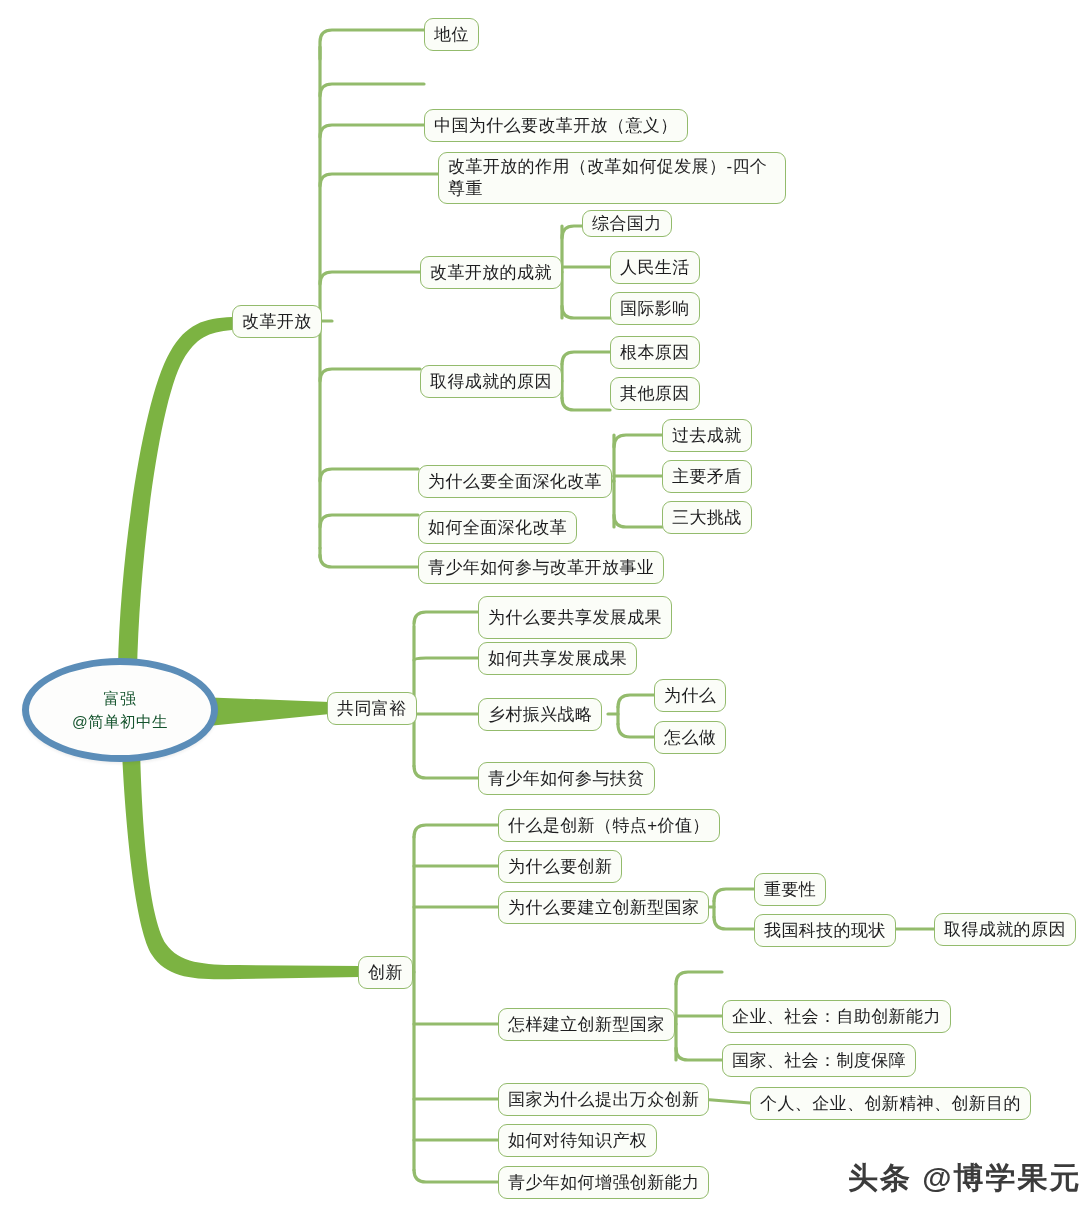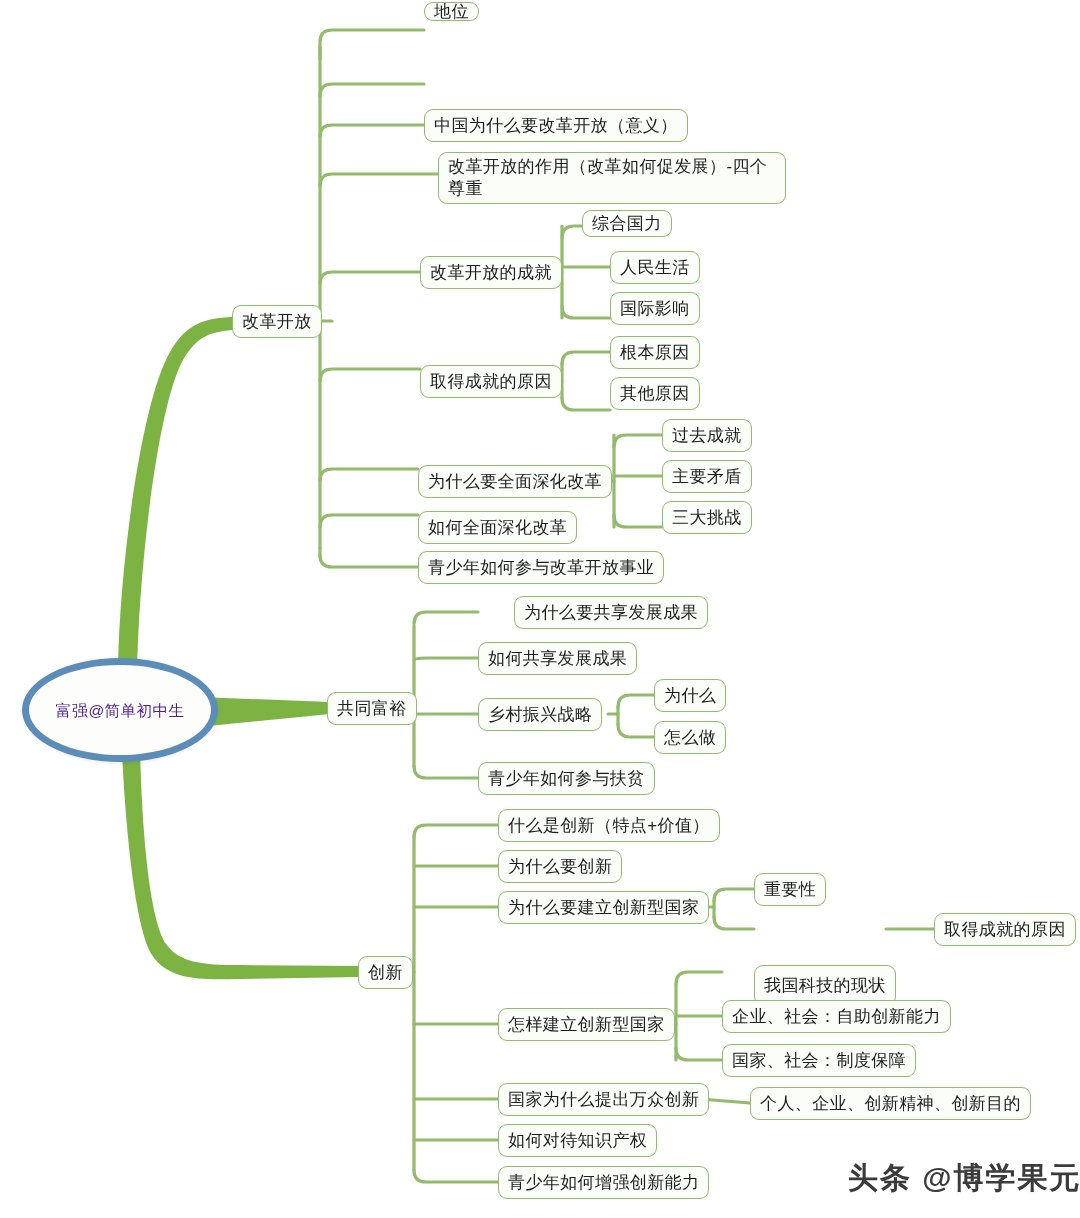--- a/index.html
+++ b/index.html
@@ -40,24 +40,24 @@
   .node.wrap{white-space:normal;align-items:center;}
   .node.lvl1{font-size:17px;}
   
   .center-node{
     position:absolute;
     box-sizing:border-box;
     border:7px solid #5b8db8;
     border-radius:50%;
     background:#fdfdfc;
     display:flex;
-    flex-direction:row;
+    flex-direction:column;
     align-items:center;
     justify-content:center;
-    color:#4c1d95;
+    color:#14532d;
     font-size:16px;
     line-height:23px;
     letter-spacing:.5px;
     z-index:4;
     box-shadow:0 2px 3px rgba(0,0,0,.06);
   }
   .center-node .l2{font-size:15.5px;}
   
   .watermark{
     position:absolute;
@@ -189,21 +189,21 @@
   <div class="node lvl1" style="left:232px;top:305px;height:33px;">
     <span>改革开放</span>
   </div>
   <div class="node lvl1" style="left:327px;top:692px;height:33px;">
     <span>共同富裕</span>
   </div>
   <div class="node lvl1" style="left:358px;top:956px;height:33px;">
     <span>创新</span>
   </div>
 
-  <div class="node" style="left:424px;top:2px;height:19px;">
+  <div class="node" style="left:424px;top:18px;height:33px;">
     <span>地位</span>
   </div>
   <div class="node" style="left:424px;top:109px;height:33px;">
     <span>中国为什么要改革开放（意义）</span>
   </div>
   <div class="node wrap" style="left:438px;top:152px;width:348px;height:52px;">
     <span>改革开放的作用（改革如何促发展）-四个尊重</span>
   </div>
   <div class="node" style="left:420px;top:256px;height:33px;">
     <span>改革开放的成就</span>
@@ -241,21 +241,21 @@
   <div class="node" style="left:662px;top:419px;height:33px;">
     <span>过去成就</span>
   </div>
   <div class="node" style="left:662px;top:460px;height:33px;">
     <span>主要矛盾</span>
   </div>
   <div class="node" style="left:662px;top:501px;height:33px;">
     <span>三大挑战</span>
   </div>
 
-  <div class="node" style="left:478px;top:596px;height:33px;margin-left:36px;">
+  <div class="node" style="left:478px;top:596px;height:43px;">
     <span>为什么要共享发展成果</span>
   </div>
   <div class="node" style="left:478px;top:642px;height:33px;justify-content:center;">
     <span>如何共享发展成果</span>
   </div>
   <div class="node" style="left:478px;top:698px;height:33px;">
     <span>乡村振兴战略</span>
   </div>
   <div class="node" style="left:478px;top:762px;height:33px;">
     <span>青少年如何参与扶贫</span>
@@ -285,21 +285,21 @@
   <div class="node" style="left:498px;top:1124px;height:33px;">
     <span>如何对待知识产权</span>
   </div>
   <div class="node" style="left:498px;top:1166px;height:33px;">
     <span>青少年如何增强创新能力</span>
   </div>
 
   <div class="node" style="left:754px;top:873px;height:33px;">
     <span>重要性</span>
   </div>
-  <div class="node" style="left:754px;top:965px;height:41px;">
+  <div class="node" style="left:754px;top:914px;height:33px;">
     <span>我国科技的现状</span>
   </div>
   <div class="node" style="left:934px;top:913px;height:33px;">
     <span>取得成就的原因</span>
   </div>
 
   <div class="node" style="left:722px;top:1000px;height:33px;">
     <span>企业、社会：自助创新能力</span>
   </div>
   <div class="node" style="left:722px;top:1044px;height:33px;">

